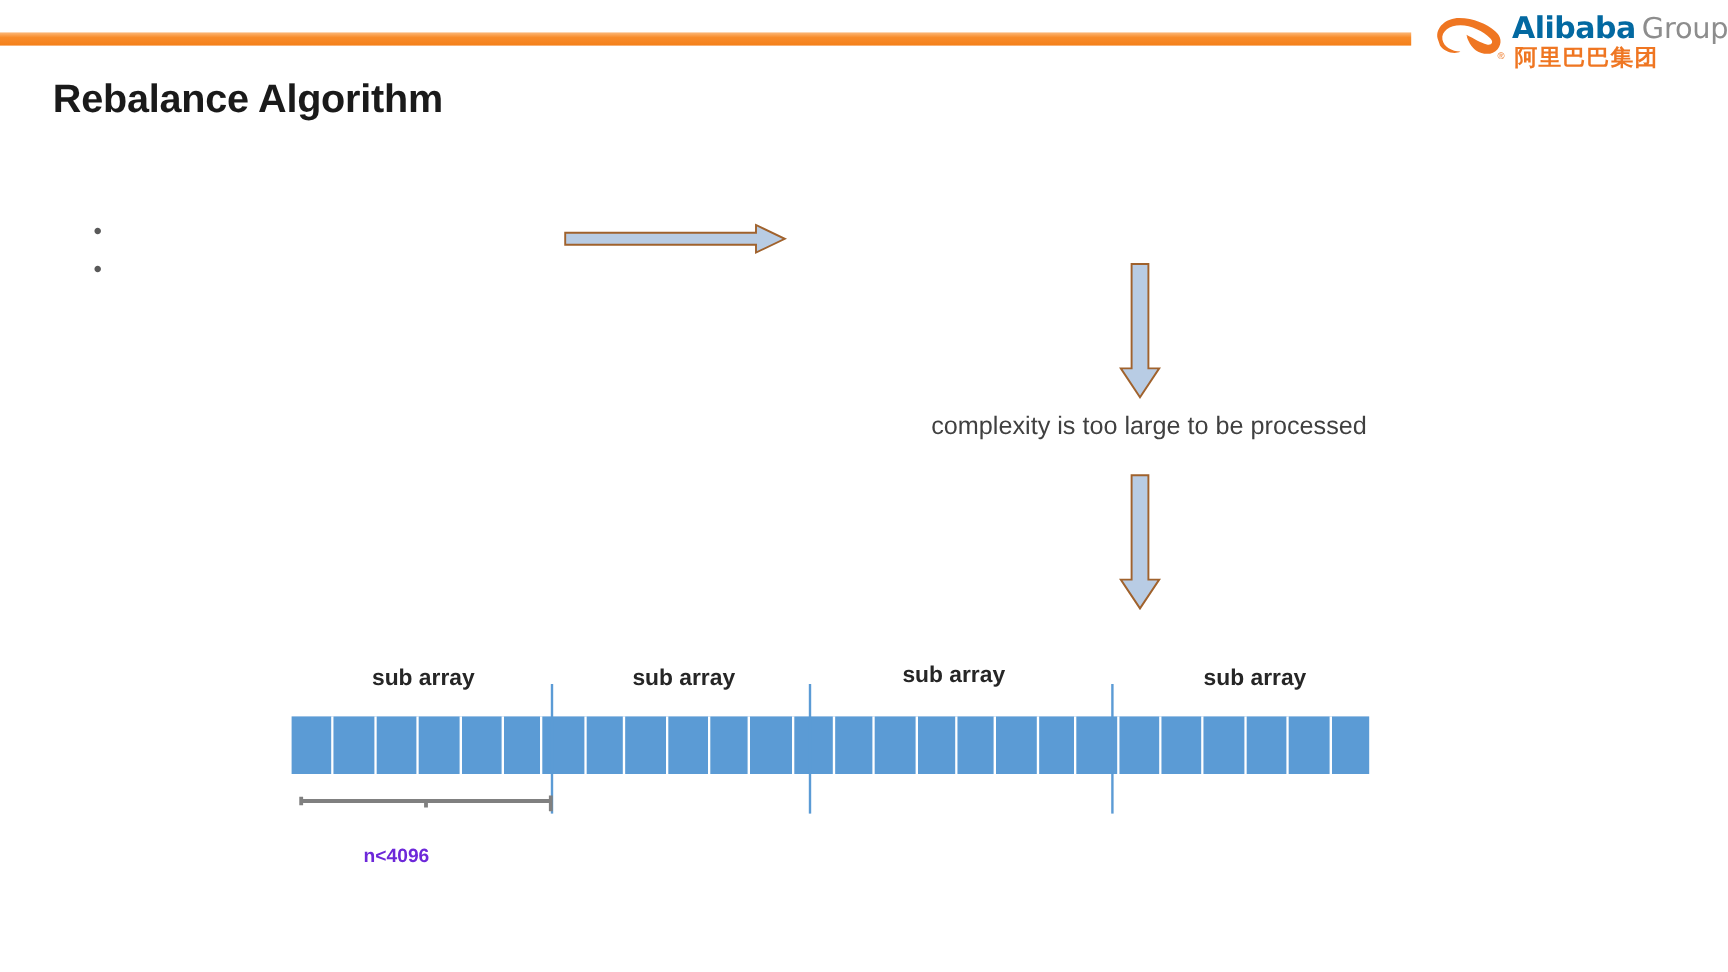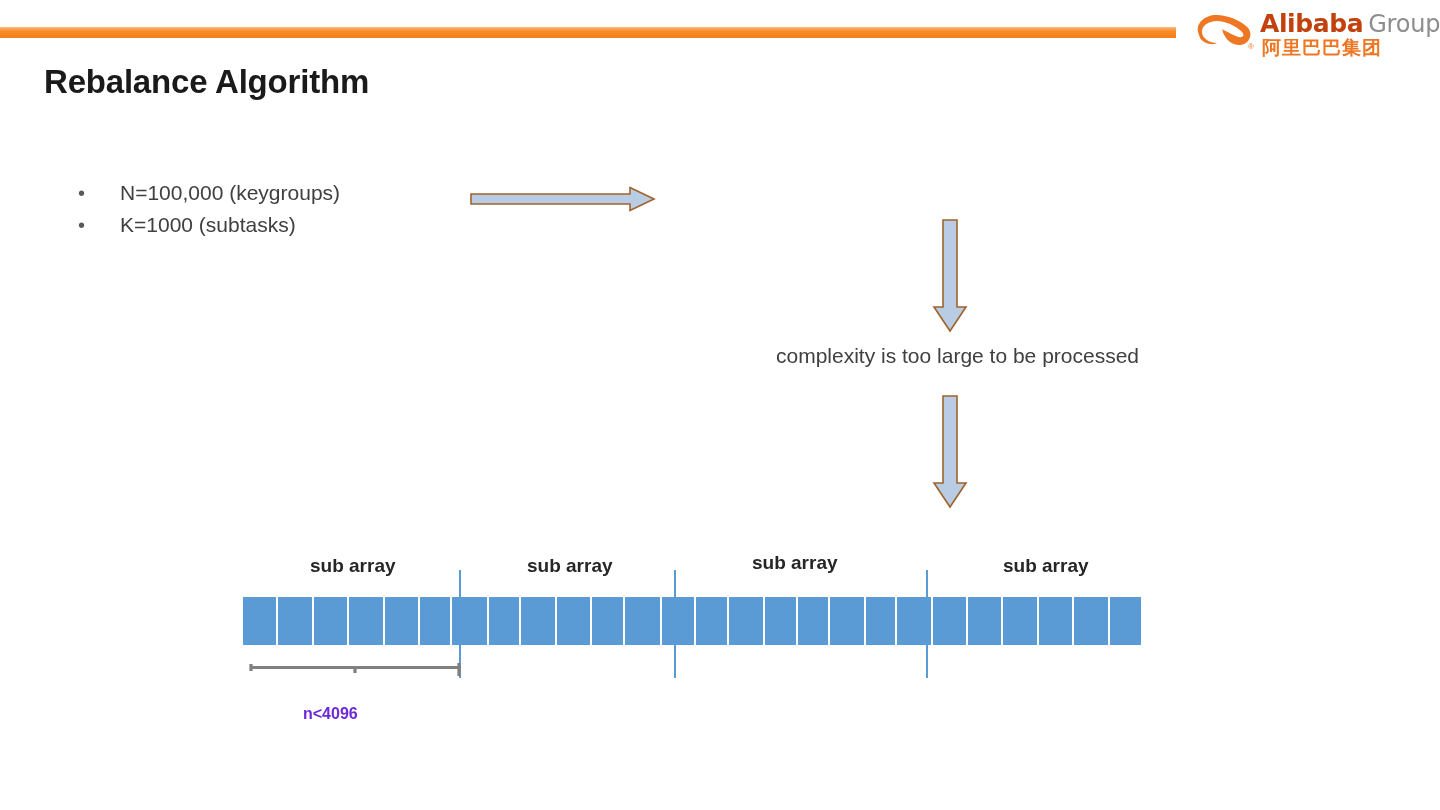--- a/index.html
+++ b/index.html
@@ -47,21 +47,21 @@
   .logo-text-row {
     position: absolute;
     left: 68px;
     top: 1px;
     white-space: nowrap;
   }
   .logo-ali {
     font-family: "DejaVu Sans", sans-serif;
     font-weight: bold;
     font-size: 25px;
-    color: #c2410c;
+    color: #0369a1;
     letter-spacing: -0.4px;
   }
   .logo-group {
     font-family: "DejaVu Sans", sans-serif;
     font-size: 24px;
     color: #8d8d8d;
     letter-spacing: -0.2px;
     margin-left: 5px;
   }
   .logo-cn {
@@ -248,25 +248,23 @@
       <span class="logo-ali">Alibaba</span><span class="logo-group">Group</span>
     </div>
     <div class="logo-cn">阿里巴巴集团</div>
   </div>
 
   <div class="title">Rebalance Algorithm</div>
 
   <div class="bullets">
     <div class="bullet-row">
       <span class="bullet-dot">•</span>
-      <span class="bullet-text">N=100,000 (keygroups)</span>
     </div>
     <div class="bullet-row">
       <span class="bullet-dot">•</span>
-      <span class="bullet-text">K=1000 (subtasks)</span>
     </div>
   </div>
 
   <svg class="arrow-h" viewBox="0 0 186 26" preserveAspectRatio="none">
     <path d="M1 8 L160 8 L160 1.5 L184 13 L160 24.5 L160 18 L1 18 Z" fill="#B8CCE4" stroke="#A0622D" stroke-width="1.6" stroke-linejoin="miter"></path>
   </svg>
 
 
   <svg class="arrow-v1" viewBox="0 0 36 114" preserveAspectRatio="none">
     <path d="M11 1 L25 1 L25 88 L34 88 L18 112 L2 88 L11 88 Z" fill="#B8CCE4" stroke="#A0622D" stroke-width="1.6" stroke-linejoin="miter"></path>

